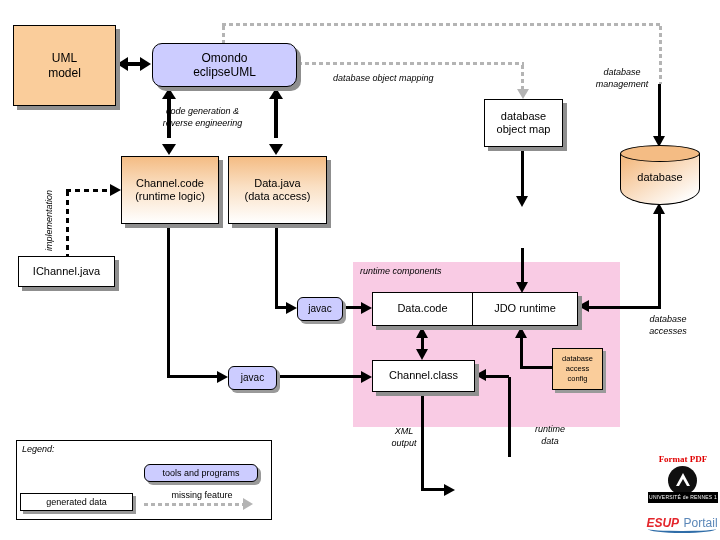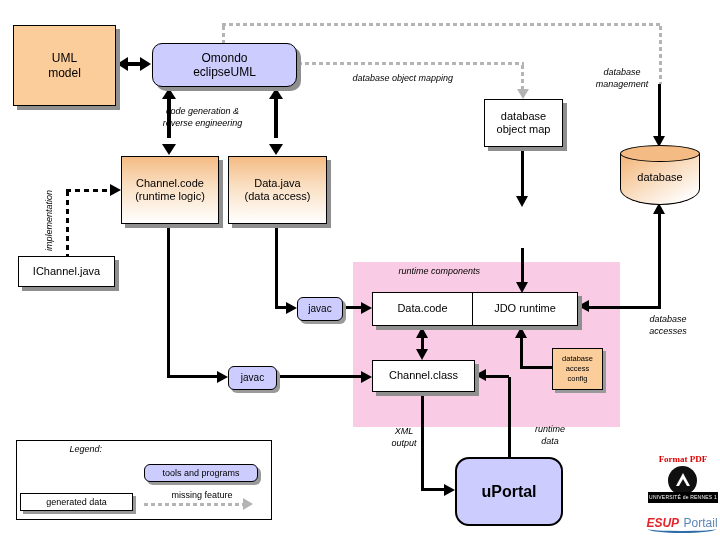--- a/index.html
+++ b/index.html
@@ -16,21 +16,21 @@
   .white  { background:#ffffff; }
   .grad   { background:linear-gradient(180deg,#F4BC84 0%, #FAE0C4 45%, #ffffff 100%); }
   .r6  { border-radius:6px; }
   .r10 { border-radius:10px; }
   .r14 { border-radius:14px; }
 
   .pink { position:absolute; background:#F9CBE4; }
 
   .lbl { position:absolute; font-size:9px; font-style:italic; color:#000;
          white-space:pre-line; line-height:1.3; text-align:center; }
-  .left { text-align:right; }
+  .left { text-align:left; }
 
   .hl { position:absolute; height:3px; background:#000; }
   .vl { position:absolute; width:3px;  background:#000; }
   .hl4 { position:absolute; height:4px; background:#000; }
   .vl4 { position:absolute; width:4px;  background:#000; }
 
   .gdh { position:absolute; height:3px;
          background:repeating-linear-gradient(90deg,#b4b4b4 0 4px,transparent 4px 7px); }
   .gdv { position:absolute; width:3px;
          background:repeating-linear-gradient(180deg,#b4b4b4 0 4px,transparent 4px 7px); }
@@ -176,21 +176,20 @@
   </div>
 
   <div class="box white sh f11" style="left:372px;top:292px;width:101px;height:34px">Data.code</div>
   <div class="box white sh f11" style="left:472px;top:292px;width:106px;height:34px">JDO runtime</div>
   <div class="box lav r6 sh3 f10" style="left:297px;top:297px;width:46px;height:24px">javac</div>
   <div class="box lav r6 sh3 f10" style="left:228px;top:366px;width:49px;height:24px">javac</div>
   <div class="box white sh f11" style="left:372px;top:360px;width:103px;height:32px">Channel.class</div>
   <div class="box orange sh3 cfg" style="left:552px;top:348px;width:51px;height:42px">database
 access
 config</div>
-  <div class="box lav r14 uptxt" style="left:455px;top:457px;width:108px;height:69px;border-width:2px">uPortal</div>
 
   <div class="lbl" style="left:130px;top:106px;width:145px">code generation &amp;
 reverse engineering</div>
   <div class="lbl left" style="left:333px;top:73px;width:120px">database object mapping</div>
   <div class="lbl" style="left:583px;top:67px;width:78px">database
 management</div>
   <div class="rot" style="left:44px;top:251px">implementation</div>
   <div class="lbl" style="left:638px;top:314px;width:60px">database
 accesses</div>
   <div class="lbl" style="left:381px;top:426px;width:46px">XML

